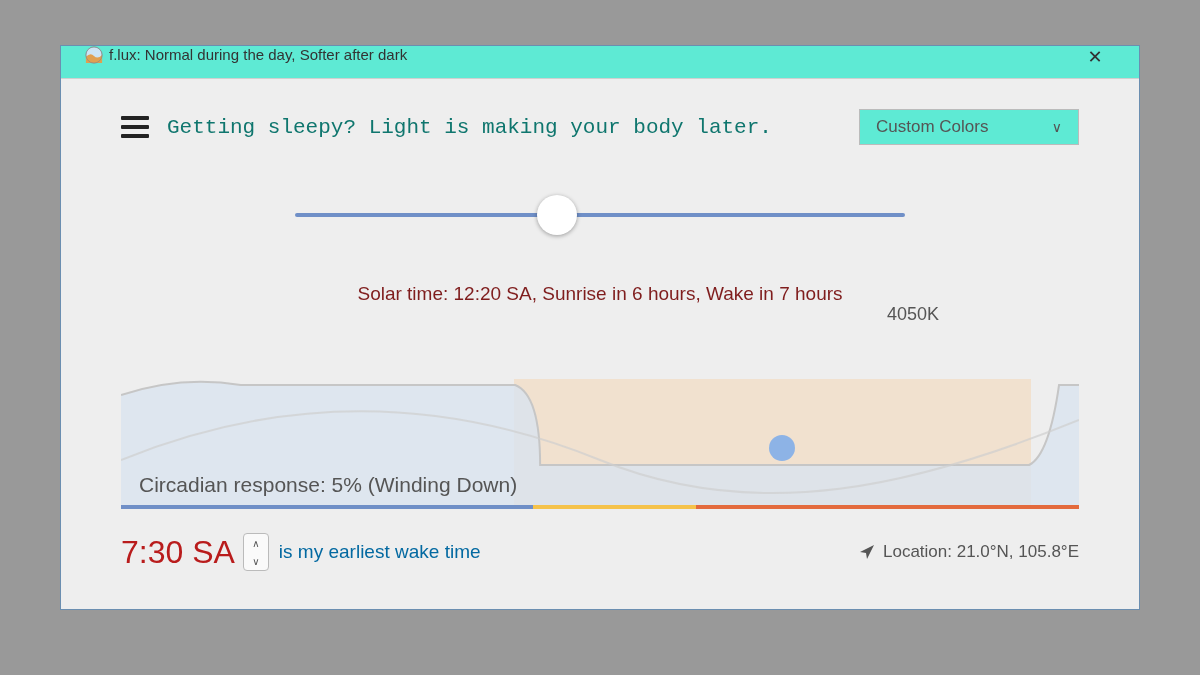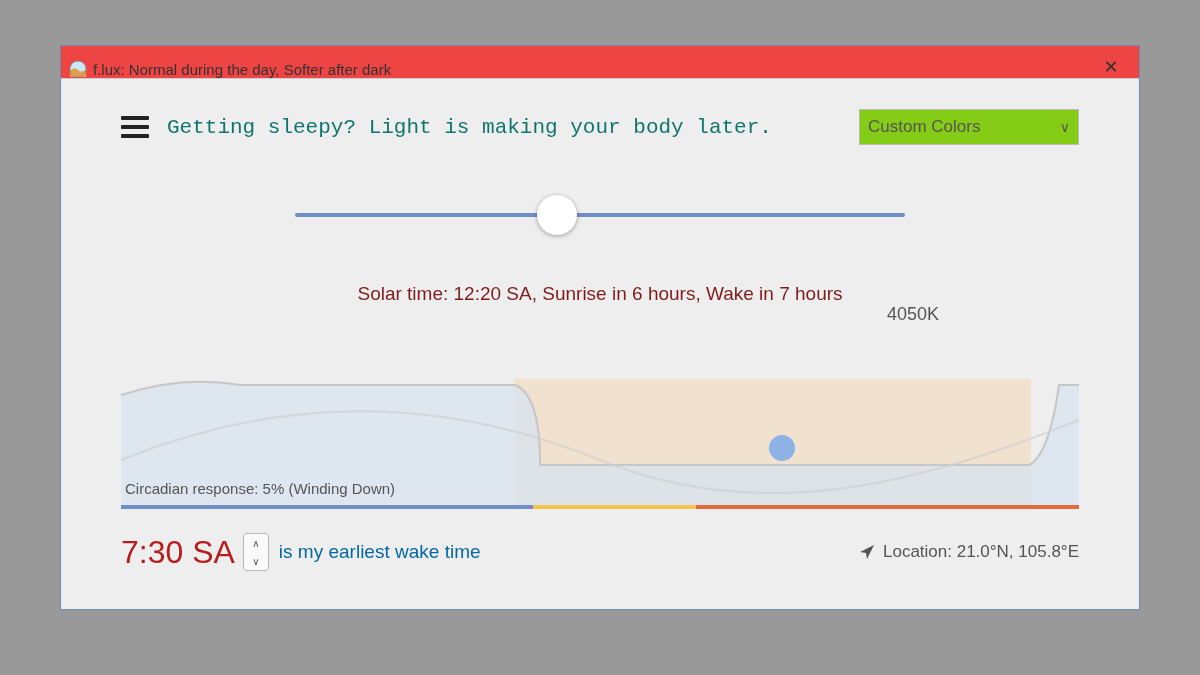--- a/index.html
+++ b/index.html
@@ -17,25 +17,25 @@
     left: 60px;
     top: 45px;
     width: 1080px;
     height: 565px;
     background: #eeeeee;
     border: 1px solid #6b8eb0;
     box-sizing: border-box;
   }
   .titlebar {
     display: flex;
-    align-items: flex-end;
+    align-items: flex-start;
     height: 32px;
-    background: #ef4444;
+    background: #5eead4;
     border-bottom: 1px solid #d0d0d0;
-    padding: 0 8px;
+    padding: 0 24px;
     font-size: 15px;
     color: #333;
   }
   .title-icon {
     width: 18px;
     height: 18px;
     margin-right: 6px;
   }
   .title-text {
     flex: 1;
@@ -73,25 +73,25 @@
   .header-msg {
     font-size: 21px;
     color: #0f766e;
     font-family: Liberation Mono, monospace;
   }
   .preset-select {
     margin-left: auto;
     width: 220px;
     height: 36px;
     border: 1px solid #bbb;
-    background: #84cc16;
+    background: #5eead4;
     display: flex;
     align-items: center;
     justify-content: space-between;
-    padding: 0 8px;
+    padding: 0 16px;
     font-size: 17px;
     color: #555;
     cursor: pointer;
     box-sizing: border-box;
   }
   .chev {
     font-size: 14px;
     color: #555;
   }
   
@@ -149,23 +149,23 @@
     height: 100%;
   }
   .night-band {
     position: absolute;
     top: 14px;
     bottom: 10px;
     background: rgba(246,200,150,0.35);
   }
   .circ-label {
     position: absolute;
-    left: 4px;
+    left: 18px;
     bottom: 18px;
-    font-size: 15px;
+    font-size: 21px;
     color: #555;
   }
   .now-dot {
     position: absolute;
     width: 26px;
     height: 26px;
     background: #8db3e6;
     border-radius: 50%;
     transform: translate(-50%,-50%);
   }

